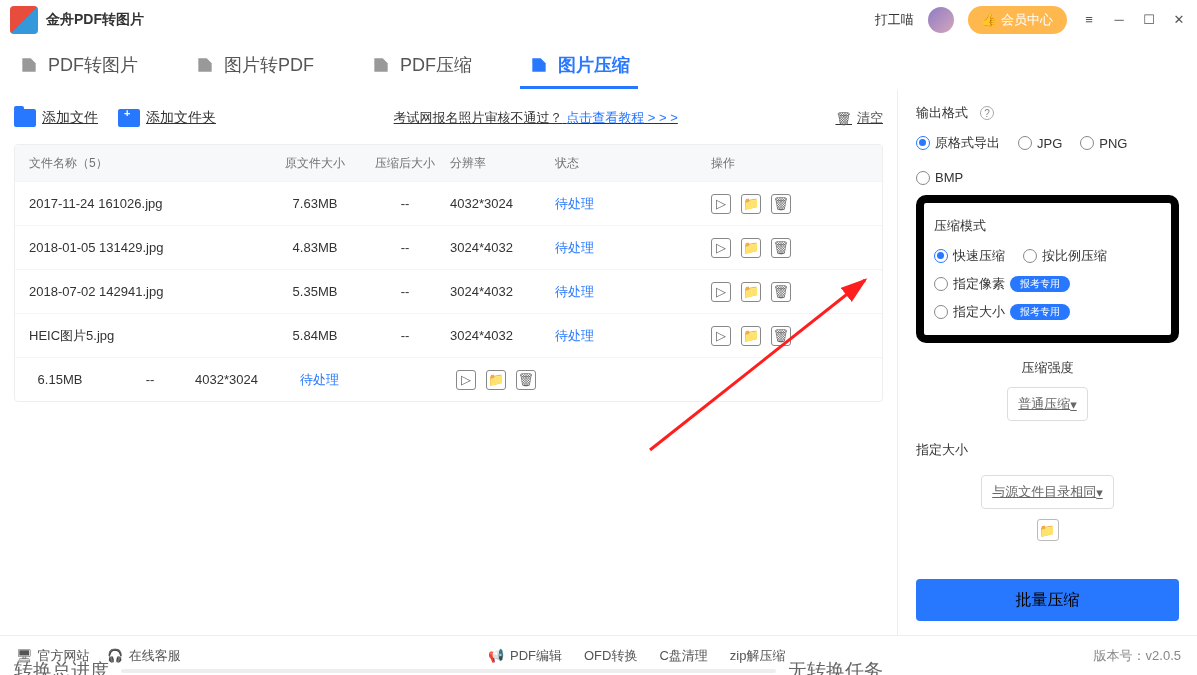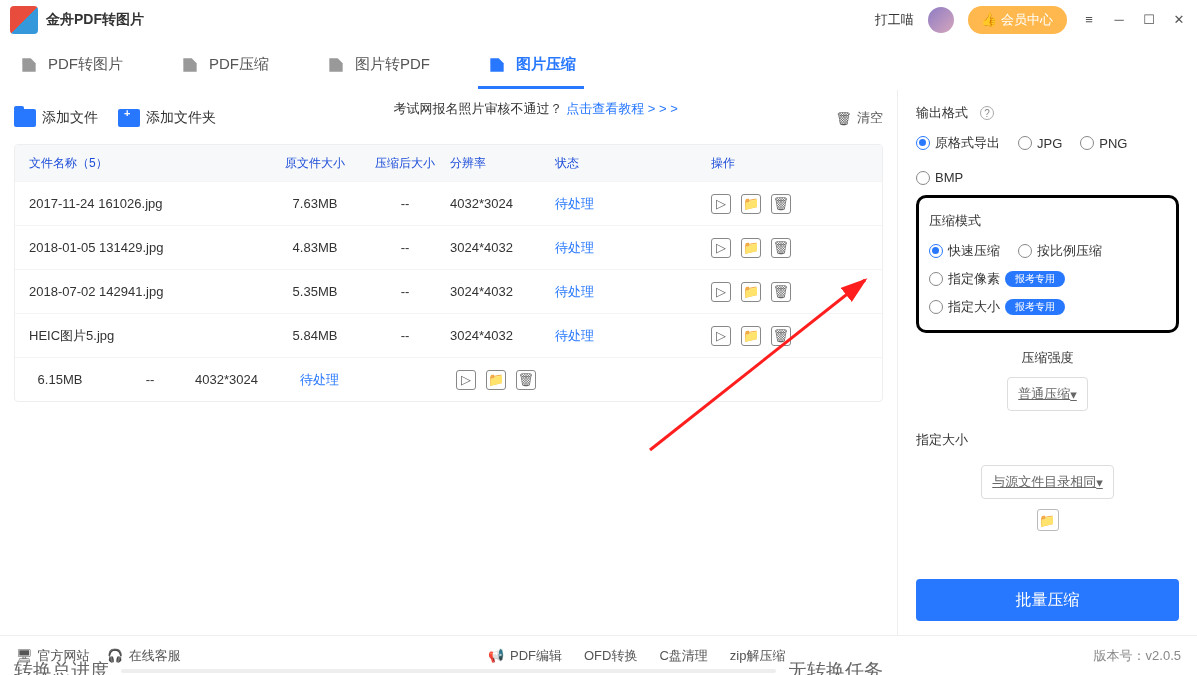--- a/index.html
+++ b/index.html
@@ -8,41 +8,41 @@
 .titlebar { height: 40px; display: flex; align-items: center; padding: 0 10px; border-bottom: 1px solid transparent; }
 .app-logo { width: 28px; height: 28px; background: linear-gradient(135deg, #e74c3c 50%, #3498db 50%); border-radius: 4px; margin-right: 8px; }
 .app-title { font-size: 14px; font-weight: bold; flex: 1; }
 .titlebar-right { display: flex; align-items: center; gap: 14px; }
 .user-name { font-size: 13px; color: #333; }
 .avatar { width: 26px; height: 26px; border-radius: 50%; background: linear-gradient(135deg,#8e7cc3,#d5a6bd); }
 .member-btn { background: #ffb84d; color: #fff; border-radius: 16px; padding: 5px 14px; font-size: 13px; display: flex; align-items: center; gap: 3px; cursor: pointer; }
 .win-icon { width: 16px; height: 16px; display: inline-flex; align-items: center; justify-content: center; cursor: pointer; color: #555; }
 
 .tabs { height: 50px; display: flex; align-items: center; padding: 0 10px; gap: 40px; border-bottom: 1px solid transparent; }
-.tab { display: flex; align-items: center; gap: 8px; font-size: 15px; color: #555; cursor: pointer; padding: 0 8px; height: 100%; position: relative; }
+.tab { display: flex; align-items: center; gap: 8px; font-size: 18px; color: #555; cursor: pointer; padding: 0 8px; height: 100%; position: relative; }
 .tab.active { color: #2878ff; font-weight: 600; }
 .tab.active::after { content: ''; position: absolute; bottom: 0; left: 0; right: 0; height: 3px; background: #2878ff; }
 .tab-icon { width: 22px; height: 20px; display: inline-block; }
 
 .main { display: flex; height: 545px; }
 .left-panel { flex: 1; padding: 10px 14px 0 14px; position: relative; }
 .right-panel { width: 300px; padding: 14px 18px; border-left: 1px solid #eee; position: relative; }
 
-.toolbar { display: flex; height: 36px; }
+.toolbar { display: flex; align-items: center; height: 36px; text-decoration: underline; }
 .tool-btn { display: flex; align-items: center; gap: 6px; font-size: 14px; cursor: pointer; margin-right: 20px; }
 .file-icon { width: 22px; height: 18px; background: #2878ff; border-radius: 2px; position: relative; }
 .file-icon::before { content:''; position:absolute; top:0; left:0; width:10px; height:4px; background:#2878ff; border-radius:2px 2px 0 0; transform:translateY(-3px); }
 .folder-icon { width: 22px; height: 18px; background: #2878ff; border-radius: 2px; position: relative; }
 .folder-icon::before { content:'+'; color:#fff; position:absolute; left:6px; top:-2px; font-size:11px; font-weight:bold; }
 .toolbar-center { flex: 1; text-align: center; font-size: 13px; }
 .toolbar-center .link { color: #2878ff; cursor: pointer; }
 .clear-btn { display: flex; align-items: center; gap: 5px; cursor: pointer; color: #555; }
 
 .table { border: 1px solid #eee; border-radius: 4px; margin-top: 8px; overflow: hidden; }
-.thead { display: flex; background: #f7f8fa; height: 36px; align-items: center; font-size: 12px; color: #1d4ed8; }
+.thead { display: flex; background: #f7f8fa; height: 36px; align-items: center; font-size: 12px; color: #737373; }
 .tbody .row { display: flex; height: 44px; align-items: center; font-size: 13px; border-top: 1px solid #f5f5f5; }
 .col-name { flex: 0 0 255px; padding-left: 14px; }
 .col-origsize { flex: 0 0 90px; text-align: center; }
 .col-compsize { flex: 0 0 90px; text-align: center; }
 .col-res { flex: 0 0 105px; }
 .col-status { flex: 0 0 150px; }
 .col-status.val { color: #2878ff; }
 .col-ops { flex: 1; display: flex; gap: 10px; justify-content: flex-start; padding-left: 6px; }
 .op-icon { width: 20px; height: 20px; border: 1.5px solid #888; border-radius: 3px; display: inline-flex; align-items: center; justify-content: center; cursor: pointer; color: #666; }
 .op-play { border-radius: 3px; }
@@ -54,28 +54,28 @@
 
 .section-label { font-size: 13px; color: #333; margin-bottom: 12px; display:flex; align-items:center; gap:12px; }
 .help-icon { width:14px; height:14px; border:1px solid #aaa; border-radius:50%; font-size:10px; display:inline-flex; align-items:center; justify-content:center; color:#888;}
 
 .radio-row { display: flex; align-items: center; gap: 18px; flex-wrap: wrap; margin-bottom: 10px; }
 .radio-item { display: flex; align-items: center; gap: 5px; font-size: 13px; cursor: pointer; }
 .radio { width: 14px; height: 14px; border: 1.5px solid #888; border-radius: 50%; display: inline-block; position: relative; }
 .radio.checked { border-color: #2878ff; }
 .radio.checked::after { content:''; width:7px; height:7px; background:#2878ff; border-radius:50%; position:absolute; top:2px; left:2px; }
 
-.highlight-box { border: 3px solid #000000; border-radius: 10px; padding: 14px 10px; margin-top: 4px; }
+.highlight-box { border: 8px solid #000000; border-radius: 10px; padding: 14px 10px; margin-top: 4px; }
 .badge { background:#2878ff; color:#fff; font-size:10px; padding:1px 10px; border-radius:8px; }
 
 .field-row { display: flex; align-items: center; gap: 10px; margin: 16px 0; flex-direction: column; }
 .select-box { flex:1; border:1px solid #ddd; border-radius:4px; height:48px; display:flex; align-items:center; padding:7px 10px; justify-content:space-between; color:#666; cursor:pointer;text-decoration:underline; }
 .output-folder-icon { width:22px; height:22px; border:1.5px solid #bbb; border-radius:3px; display:inline-flex; align-items:center; justify-content:center; color:#999; cursor:pointer;}
 
-.big-button { background:#2878ff; color:#ffffff; border:none; width:100%; height:42px; border-radius:4px; font-size:16px; cursor:pointer; position:absolute; bottom:14px; left:18px; right:27px; width:calc(100% - 36px); }
+.big-button { background:#2878ff; color:#000000; border:none; width:100%; height:42px; border-radius:4px; font-size:16px; cursor:pointer; position:absolute; bottom:14px; left:18px; right:27px; width:calc(100% - 36px); }
 
 .footer { height: 40px; border-top: 1px solid #eee; display:flex; align-items:center; padding: 0 16px; font-size: 13px; color:#555; }
 .footer-left { display:flex; gap:18px; }
 .footer-link { display:flex; align-items:center; gap:5px; cursor:pointer; }
 .footer-center { flex:1; display:flex; justify-content:center; gap:22px; }
 .footer-right { color:#888; }
 
 .arrow-annotation { position:absolute; pointer-events:none; }
 
 svg { display:block; }
@@ -108,29 +108,29 @@
         </svg>
       </span>
     <span>PDF转图片</span>
   </div>
   <div class="tab">
     <span class="tab-icon">
         <svg viewBox="0 0 24 24" width="22" height="20">
           <path fill="#999" d="M4 4h10l6 6v10H4z"></path>
         </svg>
       </span>
-    <span>PDF压缩</span>
+    <span>图片转PDF</span>
   </div>
   <div class="tab">
     <span class="tab-icon">
         <svg viewBox="0 0 24 24" width="22" height="20">
           <path fill="#999" d="M4 4h10l6 6v10H4z"></path>
         </svg>
       </span>
-    <span>图片转PDF</span>
+    <span>PDF压缩</span>
   </div>
   <div class="tab active">
     <span class="tab-icon">
         <svg viewBox="0 0 24 24" width="22" height="20">
           <path fill="#2878ff" d="M4 4h10l6 6v10H4z"></path>
         </svg>
       </span>
     <span>图片压缩</span>
   </div>
 </div>

